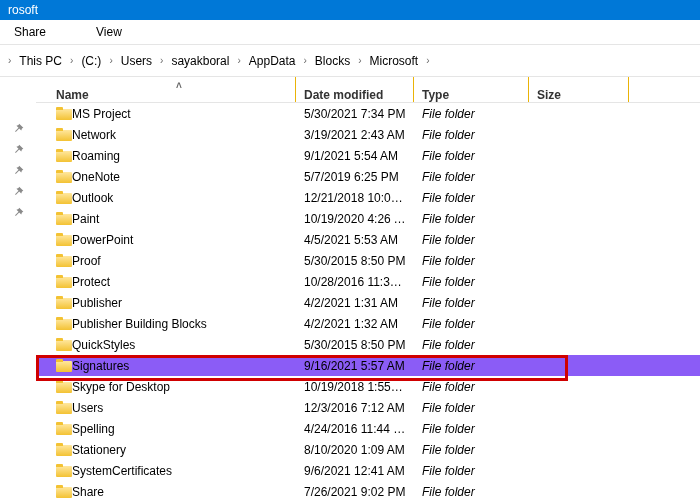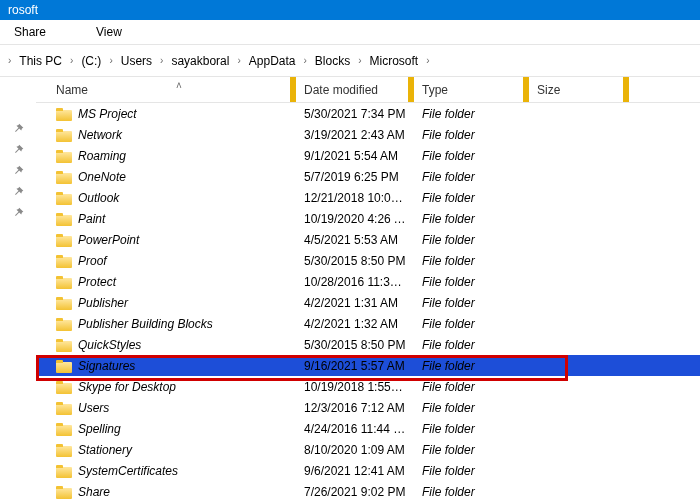--- a/index.html
+++ b/index.html
@@ -9,34 +9,34 @@
   .menubar span { color: #000; }
   .addrbar { height: 32px; display: flex; align-items: center; padding: 0 6px; border-bottom: 1px solid #e5e5e5; }
   .breadcrumb { display: flex; align-items: center; gap: 4px; font-size: 12px; color: #000; height: 100%; }
   .breadcrumb .crumb { padding: 2px 2px; }
   .breadcrumb .chev { color: #6b6b6b; font-size: 10px; padding: 0 2px; }
   .content { display: flex; height: calc(500px - 20px - 25px - 32px); }
   .quickbar { width: 36px; display: flex; flex-direction: column; align-items: center; padding-top: 46px; gap: 8px; }
   .quickbar .pin { color: #8a8a8a; font-size: 11px; transform: rotate(0deg); }
   .listwrap { flex: 1; position: relative; overflow: hidden; }
   .header-row { display: flex; height: 26px; align-items: center; border-bottom: 1px solid #e5e5e5; font-size: 12px; color: #333; position: relative; }
-  .header-row .col { padding: 0 8px; display: flex; align-items: center; gap: 6px; border-right: 6px solid #eab308; height: 100%; }
+  .header-row .col { padding: 0 8px; display: flex; align-items: flex-end; gap: 6px; border-right: 1px solid #eab308; height: 100%; font-weight: bold; }
   .col.name { width: 260px; padding-left: 20px; }
   .col.date { width: 118px; }
   .col.type { width: 115px; }
   .col.size { width: 100px; }
   .sort-caret { color: #666; font-size: 10px; position: absolute; left: 140px; top: 3px; }
   .rows { position: relative; }
   .row { display: flex; height: 21px; align-items: center; font-size: 12px; color: #000; position: relative; }
   .row .cell { padding: 0 8px; white-space: nowrap; overflow: hidden; text-overflow: ellipsis; }
-  .row .cell.name { width: 260px; display: flex; align-items: flex-end; gap: 6px; padding-left: 20px; font-style: italic; }
+  .row .cell.name { width: 260px; display: flex; align-items: flex-start; padding-left: 20px; }
   .row .cell.date { width: 118px; color: #000; }
   .row .cell.type { width: 115px; color: #000; font-style: italic; }
   .row .cell.size { width: 100px; }
-  .row.selected { background: #1d4ed8; }
+  .row.selected { background: #8b5cf6; }
   .folder-icon { width: 16px; height: 13px; position: relative; display: inline-block; }
   .folder-icon::before { content: ""; position: absolute; left: 0; top: 2px; width: 16px; height: 11px; background: linear-gradient(#ffe79e,#f3c233); border-radius: 1px; }
   .folder-icon::after { content: ""; position: absolute; left: 0; top: 0; width: 7px; height: 3px; background: #f3c233; border-radius: 1px 1px 0 0; }
   .highlight-box { position: absolute; border: 3px solid #d00000; pointer-events: none; left: 0px; width: 532px; height: 26px; top: 252px; z-index: 5; }
 </style>
 </head>
 <body>
 
 <div class="titlebar">
   <span>rosoft</span>

